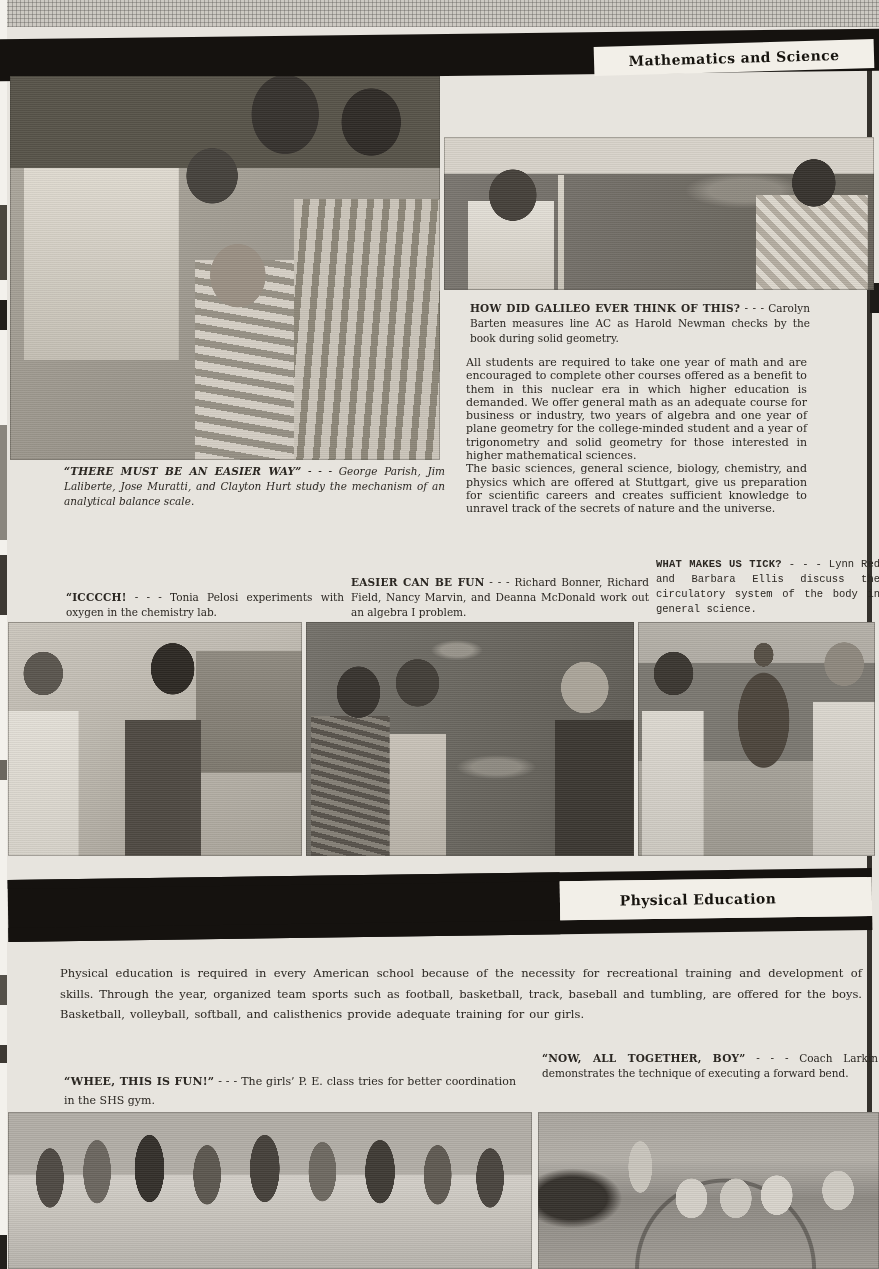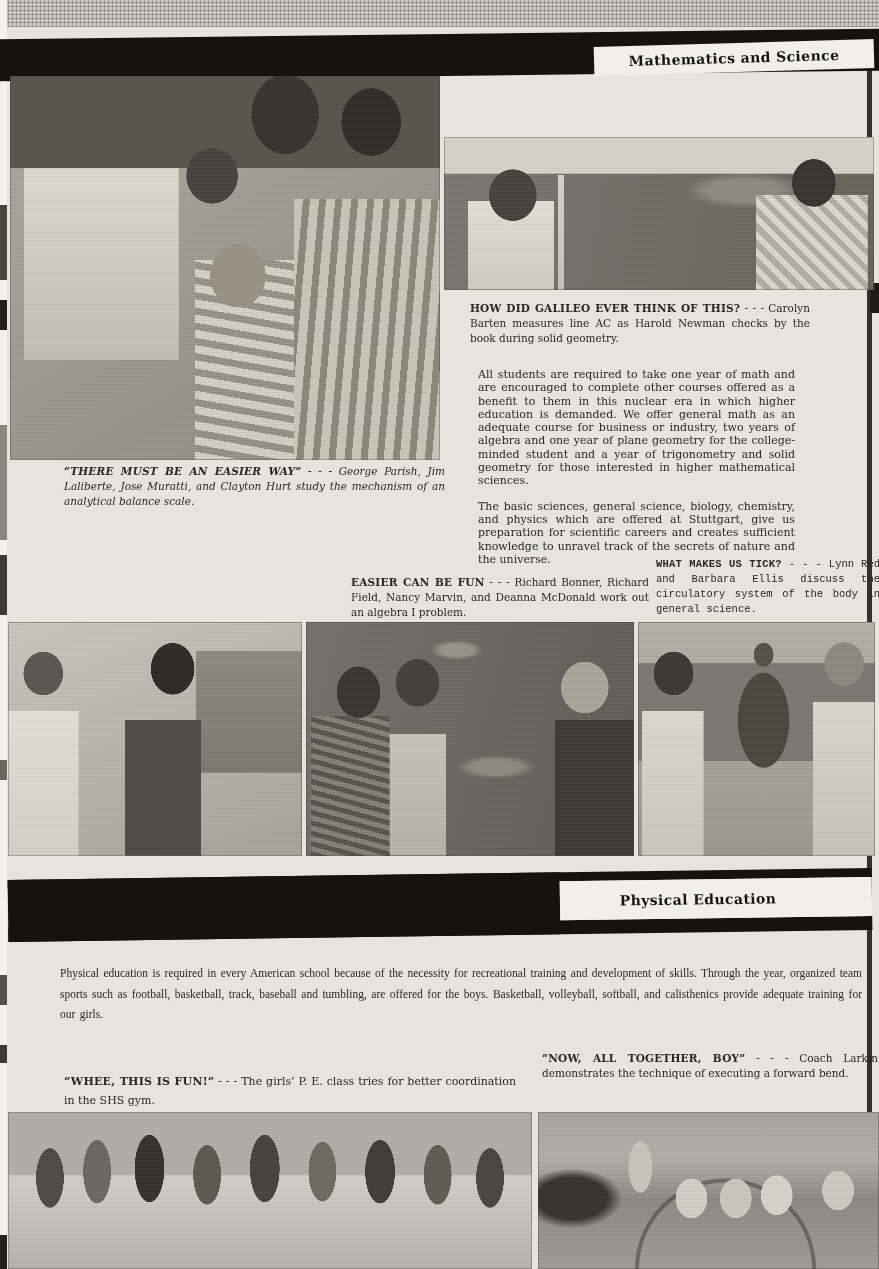--- a/index.html
+++ b/index.html
@@ -144,24 +144,24 @@
   #caption-galileo{left:466px;top:297px;width:340px;}
   #caption-easier-way{left:60px;top:460px;width:381px;font-style:italic;}
   #caption-icccch{left:62px;top:586px;width:278px;}
   #caption-algebra-fun{left:347px;top:571px;width:298px;}
   #caption-tick{left:652px;top:553px;width:224px;font-family:Liberation Mono, monospace;}
   #caption-whee{left:60px;top:1068px;width:452px;font-size:11px;line-height:19px;}
   #caption-now-together{left:538px;top:1047px;width:336px;}
 
   #body-copy{position:absolute;left:466px;top:356px;width:341px;
     font-size:11px;line-height:13.3px;text-align:justify;}
-  #body-copy p{margin:12px;}
+  #body-copy p{margin:0;}
 
   #pe-paragraph{position:absolute;left:60px;top:963px;width:802px;
-    font-size:11.5px;line-height:20.5px;word-spacing:1.5px;text-align:justify;margin:0;font-family:Liberation Serif, serif;}
+    font-size:11.5px;line-height:20.5px;word-spacing:1.5px;text-align:justify;margin:0;}
 </style>
 </head>
 <body>
 
 <div id="page">
 
   <div id="top-texture"></div>
   <div id="left-edge"></div>
   <div id="right-edge-line"></div>
   <div id="right-edge-nub"></div>
@@ -180,20 +180,23 @@
 
   <div id="body-copy">
     <p>All students are required to take one year of math and are encouraged to complete other courses offered as a benefit to them in this nuclear era in which higher education is demanded. We offer general math as an adequate course for business or industry, two years of algebra and one year of plane geometry for the college-minded student and a year of trigonometry and solid geometry for those interested in higher mathematical sciences.</p>
     <p>The basic sciences, general science, biology, chemistry, and physics which are offered at Stuttgart, give us preparation for scientific careers and creates sufficient knowledge to unravel track of the secrets of nature and the universe.</p>
   </div>
 
   <p class="caption" id="caption-easier-way">
     <strong>“THERE MUST BE AN EASIER WAY”</strong><span> - - - George Parish, Jim Laliberte, Jose Muratti, and Clayton Hurt study the mechanism of an analytical balance scale.</span>
   </p>
 
+  <p class="caption" id="caption-icccch">
+    <strong>“ICCCCH!</strong><span> - - - Tonia Pelosi experiments with oxygen in the chemistry lab.</span>
+  </p>
 
   <p class="caption" id="caption-algebra-fun">
     <strong>EASIER CAN BE FUN</strong><span> - - - Richard Bonner, Richard Field, Nancy Marvin, and Deanna McDonald work out an algebra I problem.</span>
   </p>
 
   <p class="caption" id="caption-tick">
     <strong>WHAT MAKES US TICK?</strong><span> - - - Lynn Red and Barbara Ellis discuss the circulatory system of the body in general science.</span>
   </p>
 
   <div class="photo" id="photo-chemistry" role="img" aria-label="Tonia Pelosi experiments with oxygen in the chemistry lab"></div>

